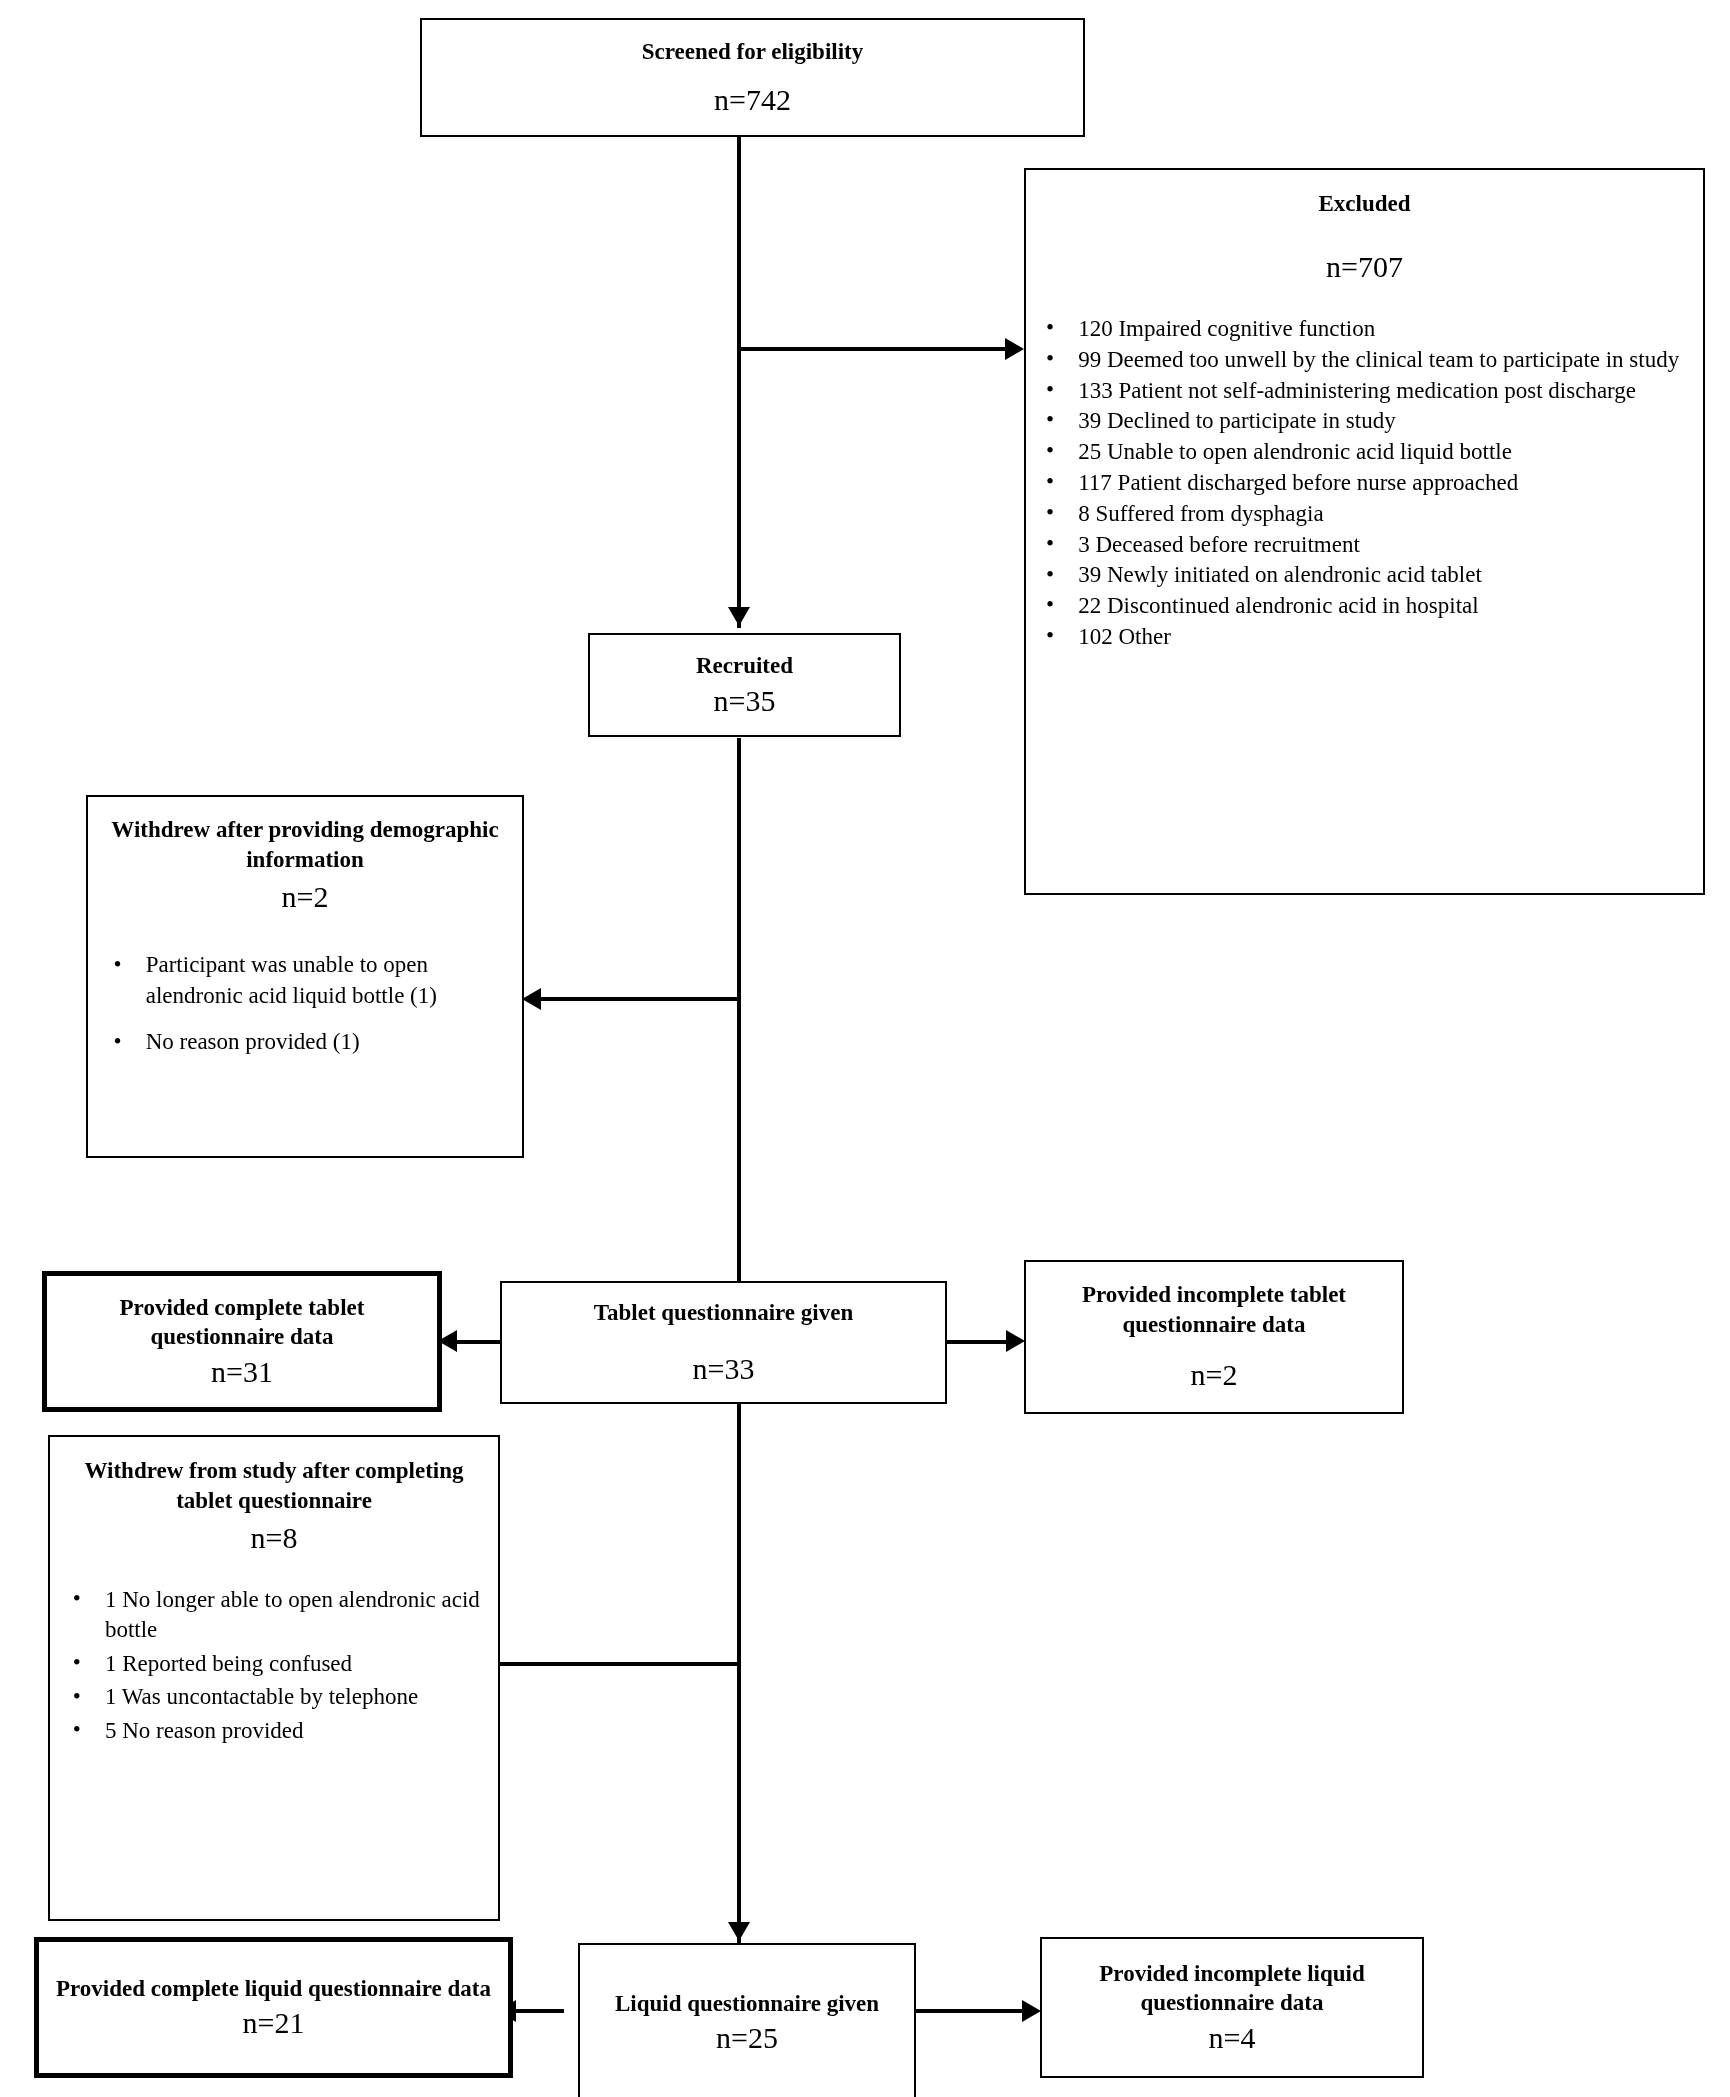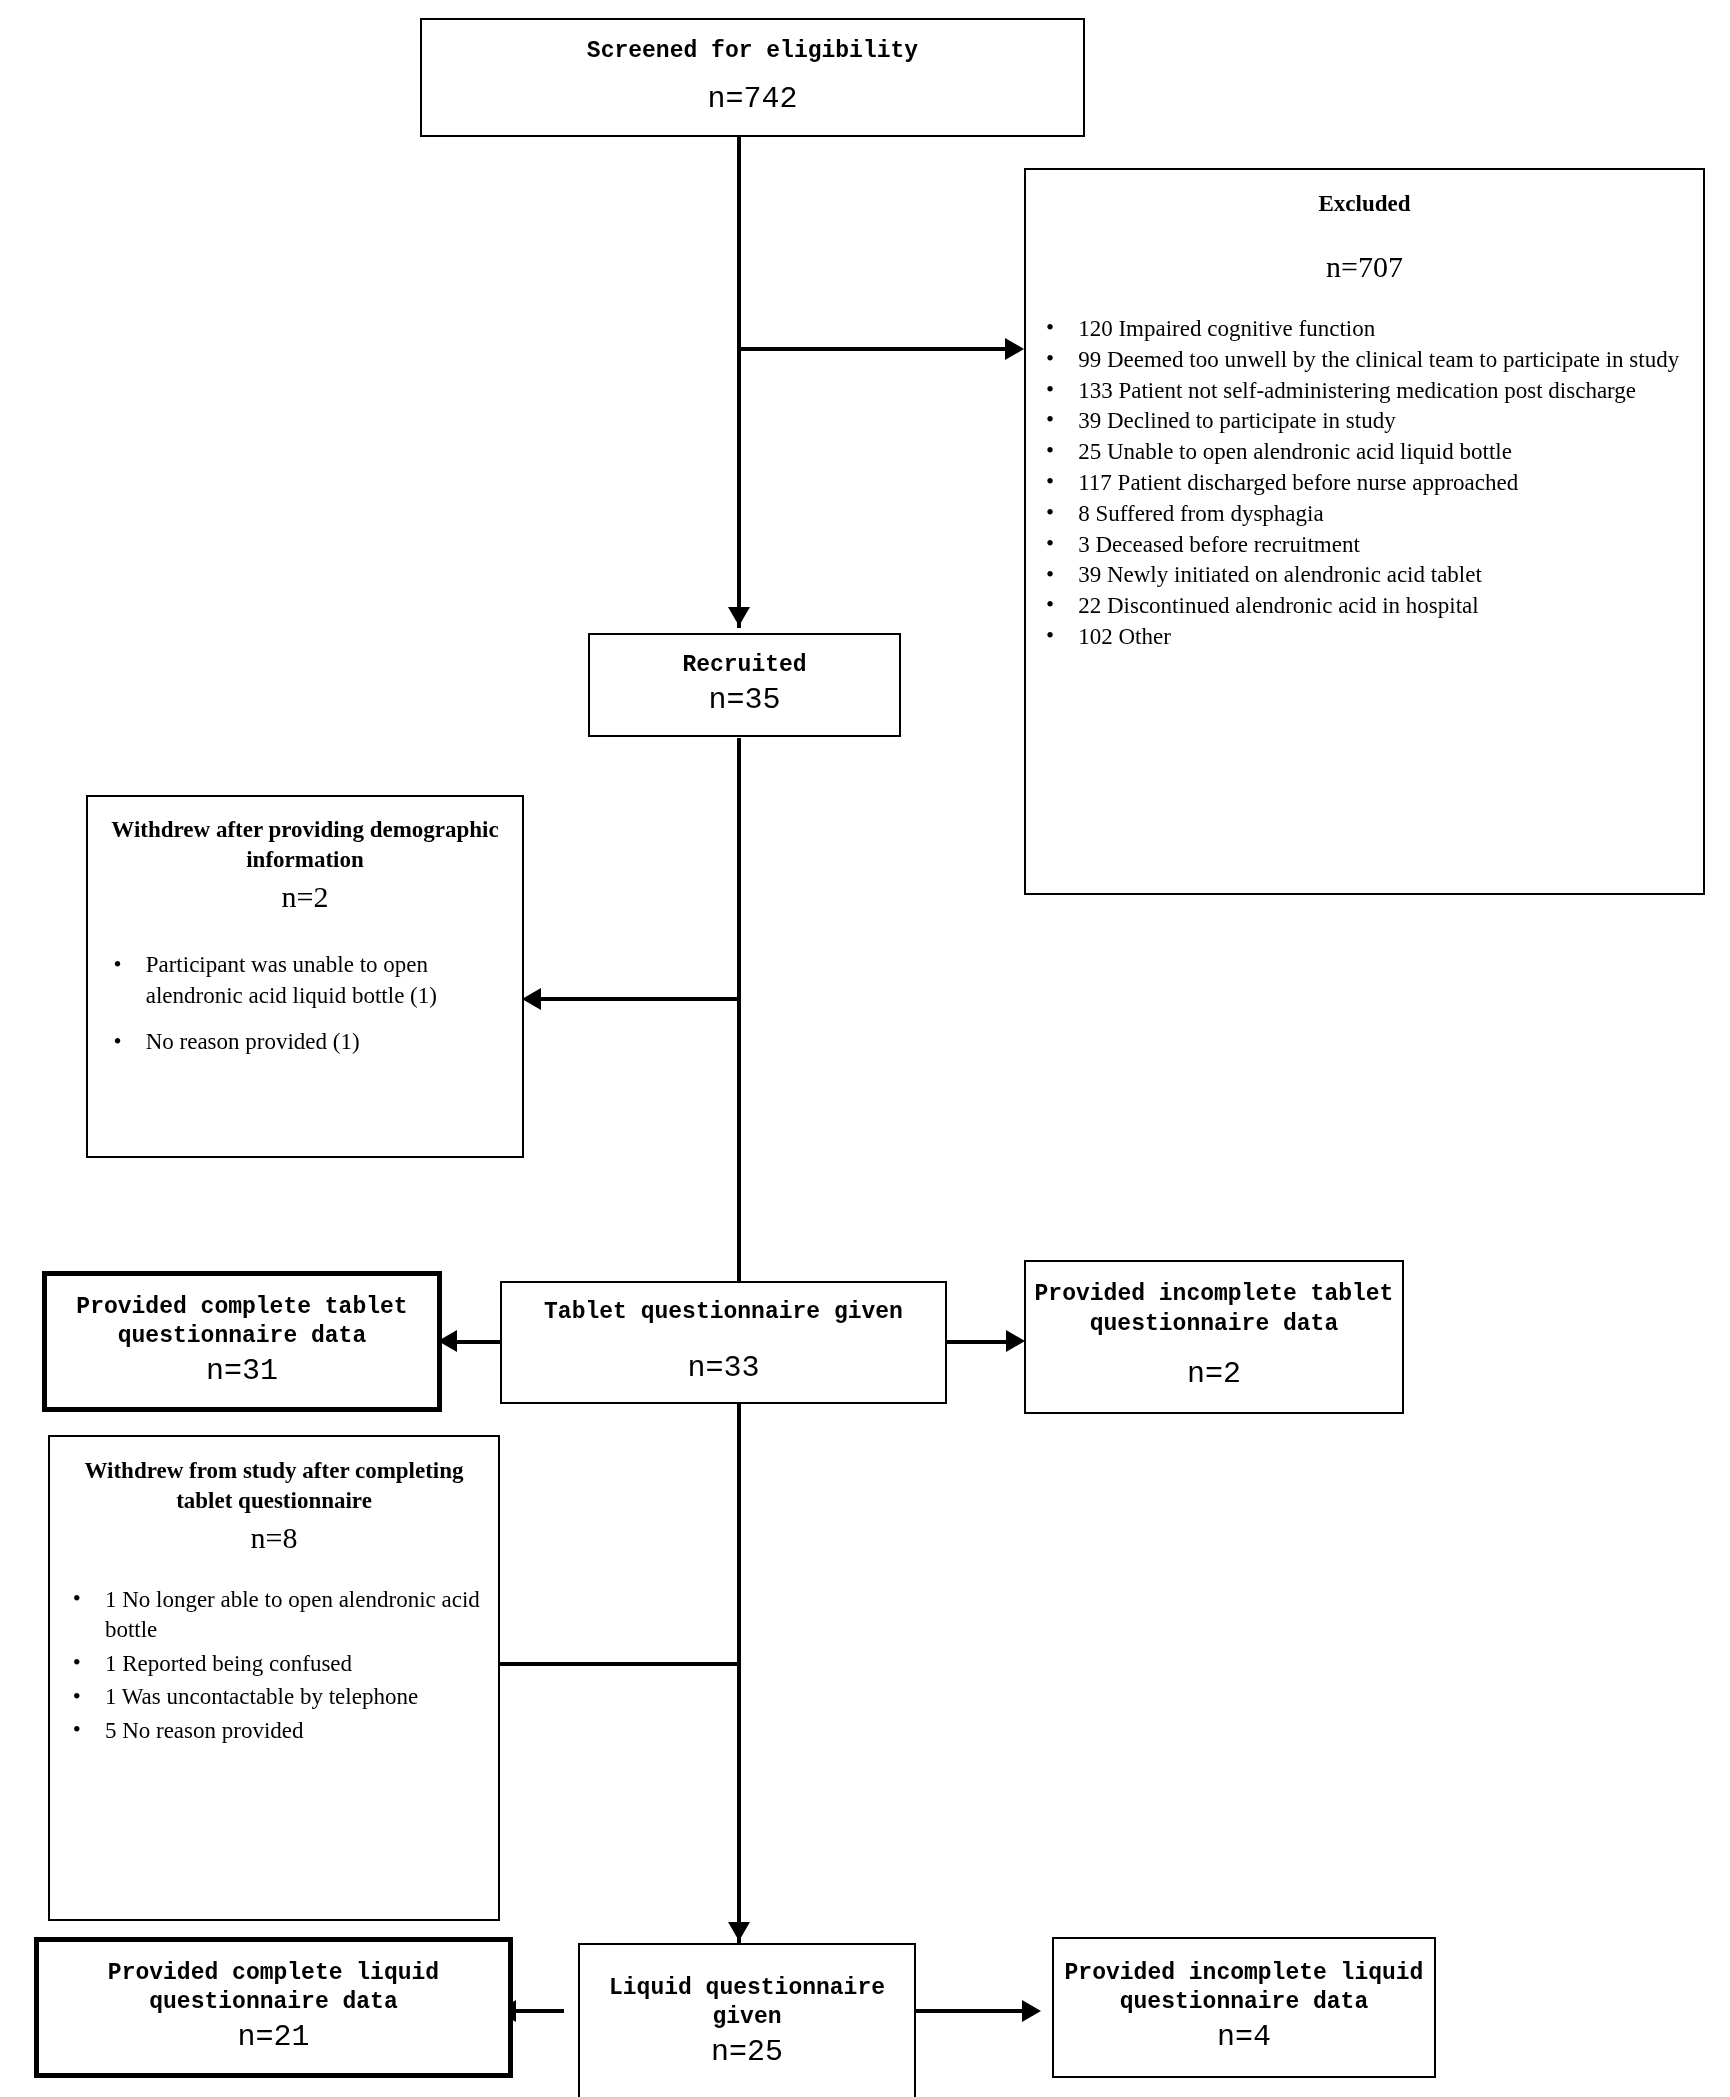--- a/index.html
+++ b/index.html
@@ -35,21 +35,20 @@
   .box-n {
     text-align: center;
     font-size: 30px;
     line-height: 1.30;
   }
   .center-pad {
     position: absolute;
     left: 0; right: 0; top: 50%;
     transform: translateY(-50%);
     padding: 0 6.4px;
-    font-family: Liberation Mono, monospace;
   }
   .bullets {
     list-style: none;
     margin: 0;
     padding: 0;
   }
   .bullets li {
     position: relative;
     font-size: 23px;
     line-height: 1.34;
@@ -222,21 +221,21 @@
     </div>
   </div>
 
   <div class="box" style="left:578px; top:1943px; width:338px; height:159px;">
     <div class="center-pad">
       <div class="box-title">Liquid questionnaire given</div>
       <div class="box-n">n=25</div>
     </div>
   </div>
 
-  <div class="box" style="left:1040px; top:1937px; width:384px; height:141px;margin-left:12px;">
+  <div class="box" style="left:1040px; top:1937px; width:384px; height:141px;">
     <div class="center-pad">
       <div class="box-title">Provided incomplete liquid questionnaire data</div>
       <div class="box-n">n=4</div>
     </div>
   </div>
 
 </div>
 
 
 </body></html>

